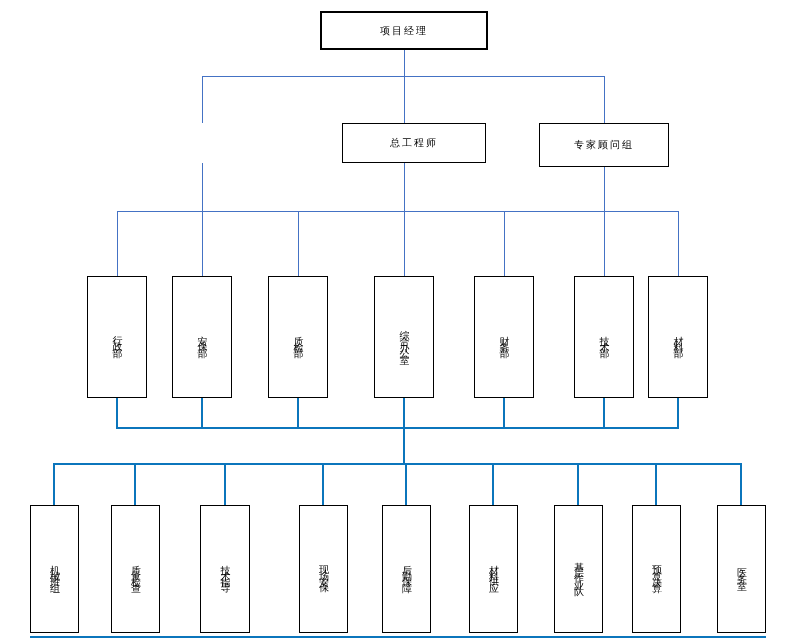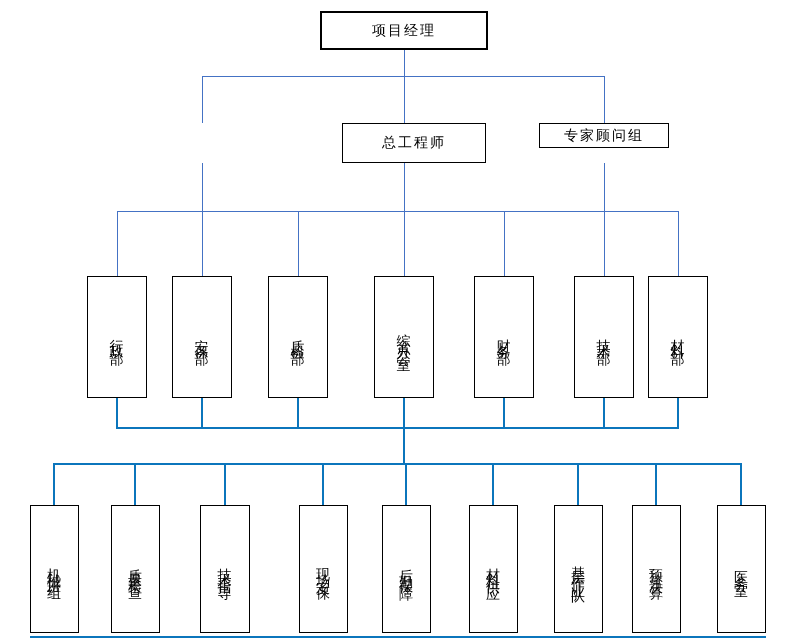--- a/index.html
+++ b/index.html
@@ -13,21 +13,21 @@
   }
   .node {
     position: absolute;
     box-sizing: border-box;
     background: #ffffff;
     border: 1px solid #000000;
     color: #000000;
     display: flex;
     align-items: center;
     justify-content: center;
-    font-size: 14px;
+    font-size: 10px;
     z-index: 2;
   }
   .node.root { border-width: 2px; }
   .node.h span { letter-spacing: 2px; white-space: nowrap; }
   .node.v span {
     writing-mode: vertical-rl;
     text-orientation: upright;
     letter-spacing: 6px;
     line-height: 1;
   }
@@ -75,21 +75,21 @@
   <div class="line lower" style="left:740px; top:463px; width:2px; height:42px;"></div>
   <div class="line lower" style="left:30px; top:636px; width:736px; height:2px;"></div>
 
   <div class="node root h" style="left:320px; top:11px; width:168px; height:39px;">
     <span>项目经理</span>
   </div>
 
   <div class="node h" style="left:342px; top:123px; width:144px; height:40px;">
     <span>总工程师</span>
   </div>
-  <div class="node h" style="left:539px; top:123px; width:130px; height:25px;">
+  <div class="node h" style="left:539px; top:123px; width:130px; height:44px;">
     <span>专家顾问组</span>
   </div>
 
   <div class="node v" style="left:87px; top:276px; width:60px; height:122px;">
     <span>行政部</span>
   </div>
   <div class="node v" style="left:172px; top:276px; width:60px; height:122px;">
     <span>安保部</span>
   </div>
   <div class="node v" style="left:268px; top:276px; width:60px; height:122px;">

